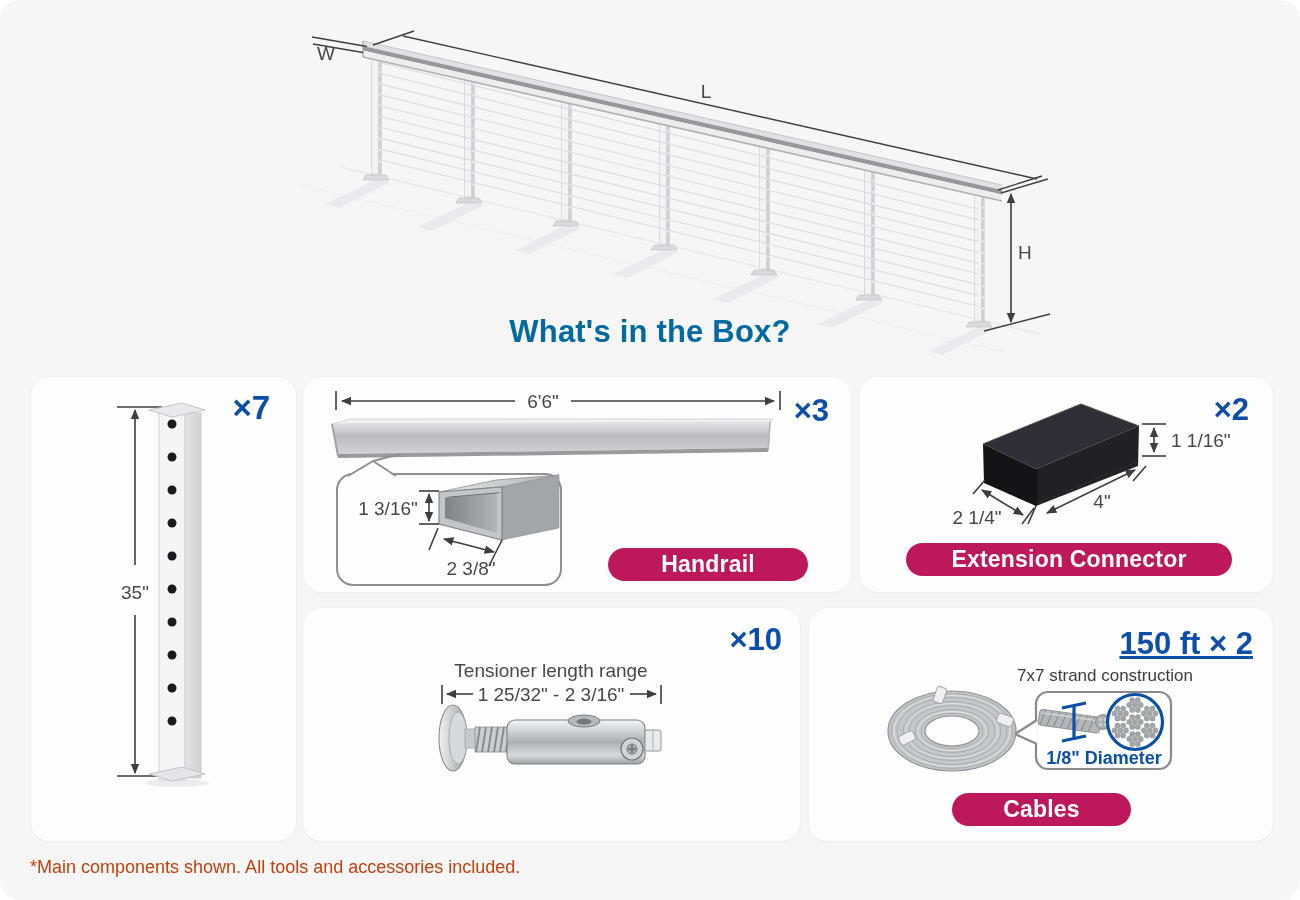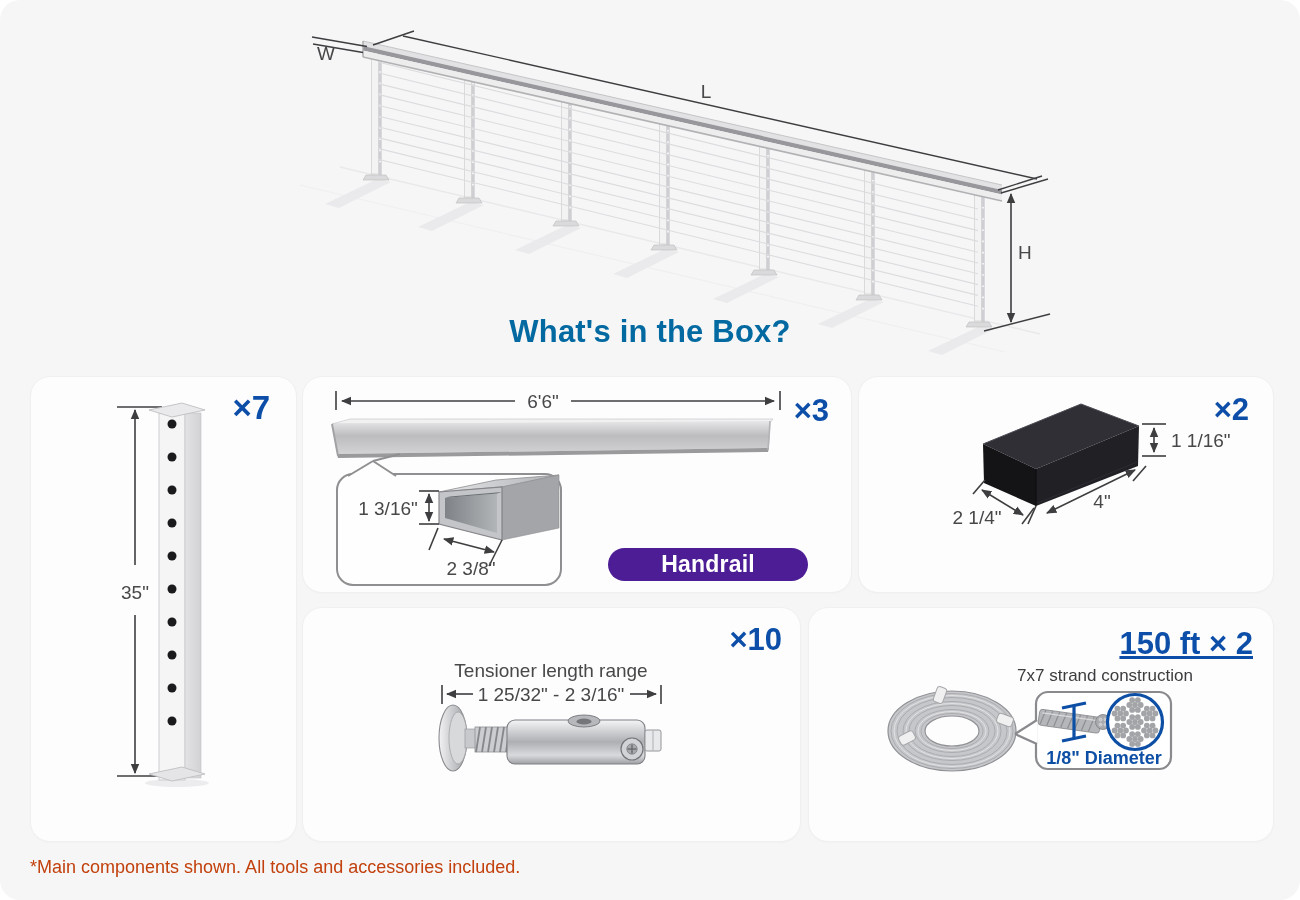--- a/index.html
+++ b/index.html
@@ -10,21 +10,21 @@
     font-size:31px;font-weight:700;color:#0369a1;letter-spacing:.2px;}
   .card{position:absolute;background:#fdfdfe;border:1px solid #f0f0f2;border-radius:20px;
     box-shadow:0 1px 2px rgba(0,0,0,.02);}
   .card svg{position:absolute;left:0;top:0;}
   #card-post{left:30px;top:376px;width:265px;height:464px;}
   #card-handrail{left:302px;top:376px;width:548px;height:215px;}
   #card-connector{left:858px;top:376px;width:414px;height:215px;}
   #card-tension{left:302px;top:607px;width:497px;height:233px;}
   #card-cables{left:808px;top:607px;width:464px;height:233px;}
   .count{position:absolute;color:#0d4fa8;font-weight:700;font-size:31px;line-height:1;}
-  .pill{position:absolute;background:#4c1d95;color:#fff;border-radius:999px;
+  .pill{position:absolute;background:#be185d;color:#fff;border-radius:999px;
     display:flex;align-items:center;justify-content:center;
     font-size:23px;font-weight:700;letter-spacing:.2px;}
   .footnote{position:absolute;top:857px;left:0;width:100%;text-align:left;
     font-size:18px;color:#c2410c;padding-left:30px;}
   text{font-family:"Liberation Sans", sans-serif;}
   .dimt{fill:#48484b;font-size:19px;}
   .dimline{stroke:#3e3e41;stroke-width:1.6;fill:none;}
   .thinline{stroke:#3e3e41;stroke-width:1.4;fill:none;}
 </style>
 </head>
@@ -277,20 +277,21 @@
       </g>
 
       <g>
         <line class="dimline" x1="114" y1="117" x2="126" y2="103"></line>
         <line class="dimline" x1="163" y1="147" x2="175" y2="131"></line>
         <line class="dimline" x1="123" y1="113" x2="164" y2="138" marker-start="url(#ah3)" marker-end="url(#ah3)"></line>
         <text class="dimt" x="118" y="147" text-anchor="middle">2 1/4"</text>
       </g>
     </svg>
     <div class="count" style="top:17px;right:24px;">×2</div>
+    <div class="pill" style="left:47px;top:166px;width:326px;height:33px;">Extension Connector</div>
   </div>
 
   <div class="card" id="card-tension">
     <svg width="497" height="233" viewBox="0 0 497 233">
       <defs>
         <marker id="ah4" viewBox="0 0 10 10" refX="9" refY="5" markerWidth="6.5" markerHeight="6.5" orient="auto-start-reverse">
           <path d="M0,0.8 L10,5 L0,9.2 z" fill="#3e3e41"></path>
         </marker>
         <linearGradient id="discG" x1="0" y1="0" x2="1" y2="0">
           <stop offset="0" stop-color="#f2f2f4"></stop>
@@ -420,17 +421,18 @@
           <use href="#bun" transform="translate(326,131)"></use>
           <use href="#bun" transform="translate(311.3,122.5)"></use>
           <use href="#bun" transform="translate(311.3,105.5)"></use>
           <use href="#bun" transform="translate(326,97)"></use>
           <use href="#bun" transform="translate(340.7,105.5)"></use>
         </g>
         <text x="295" y="156" font-size="18" font-weight="bold" text-anchor="middle" fill="#0d4fa5">1/8" Diameter</text>
       </g>
     </svg>
     <div class="count" style="top:20px;right:20px;text-decoration:underline;">150 ft × 2</div>
+    <div class="pill" style="left:143px;top:185px;width:179px;height:33px;">Cables</div>
   </div>
 
   <div class="footnote">*Main components shown. All tools and accessories included.</div>
 
 </div>
 
 </body></html>

